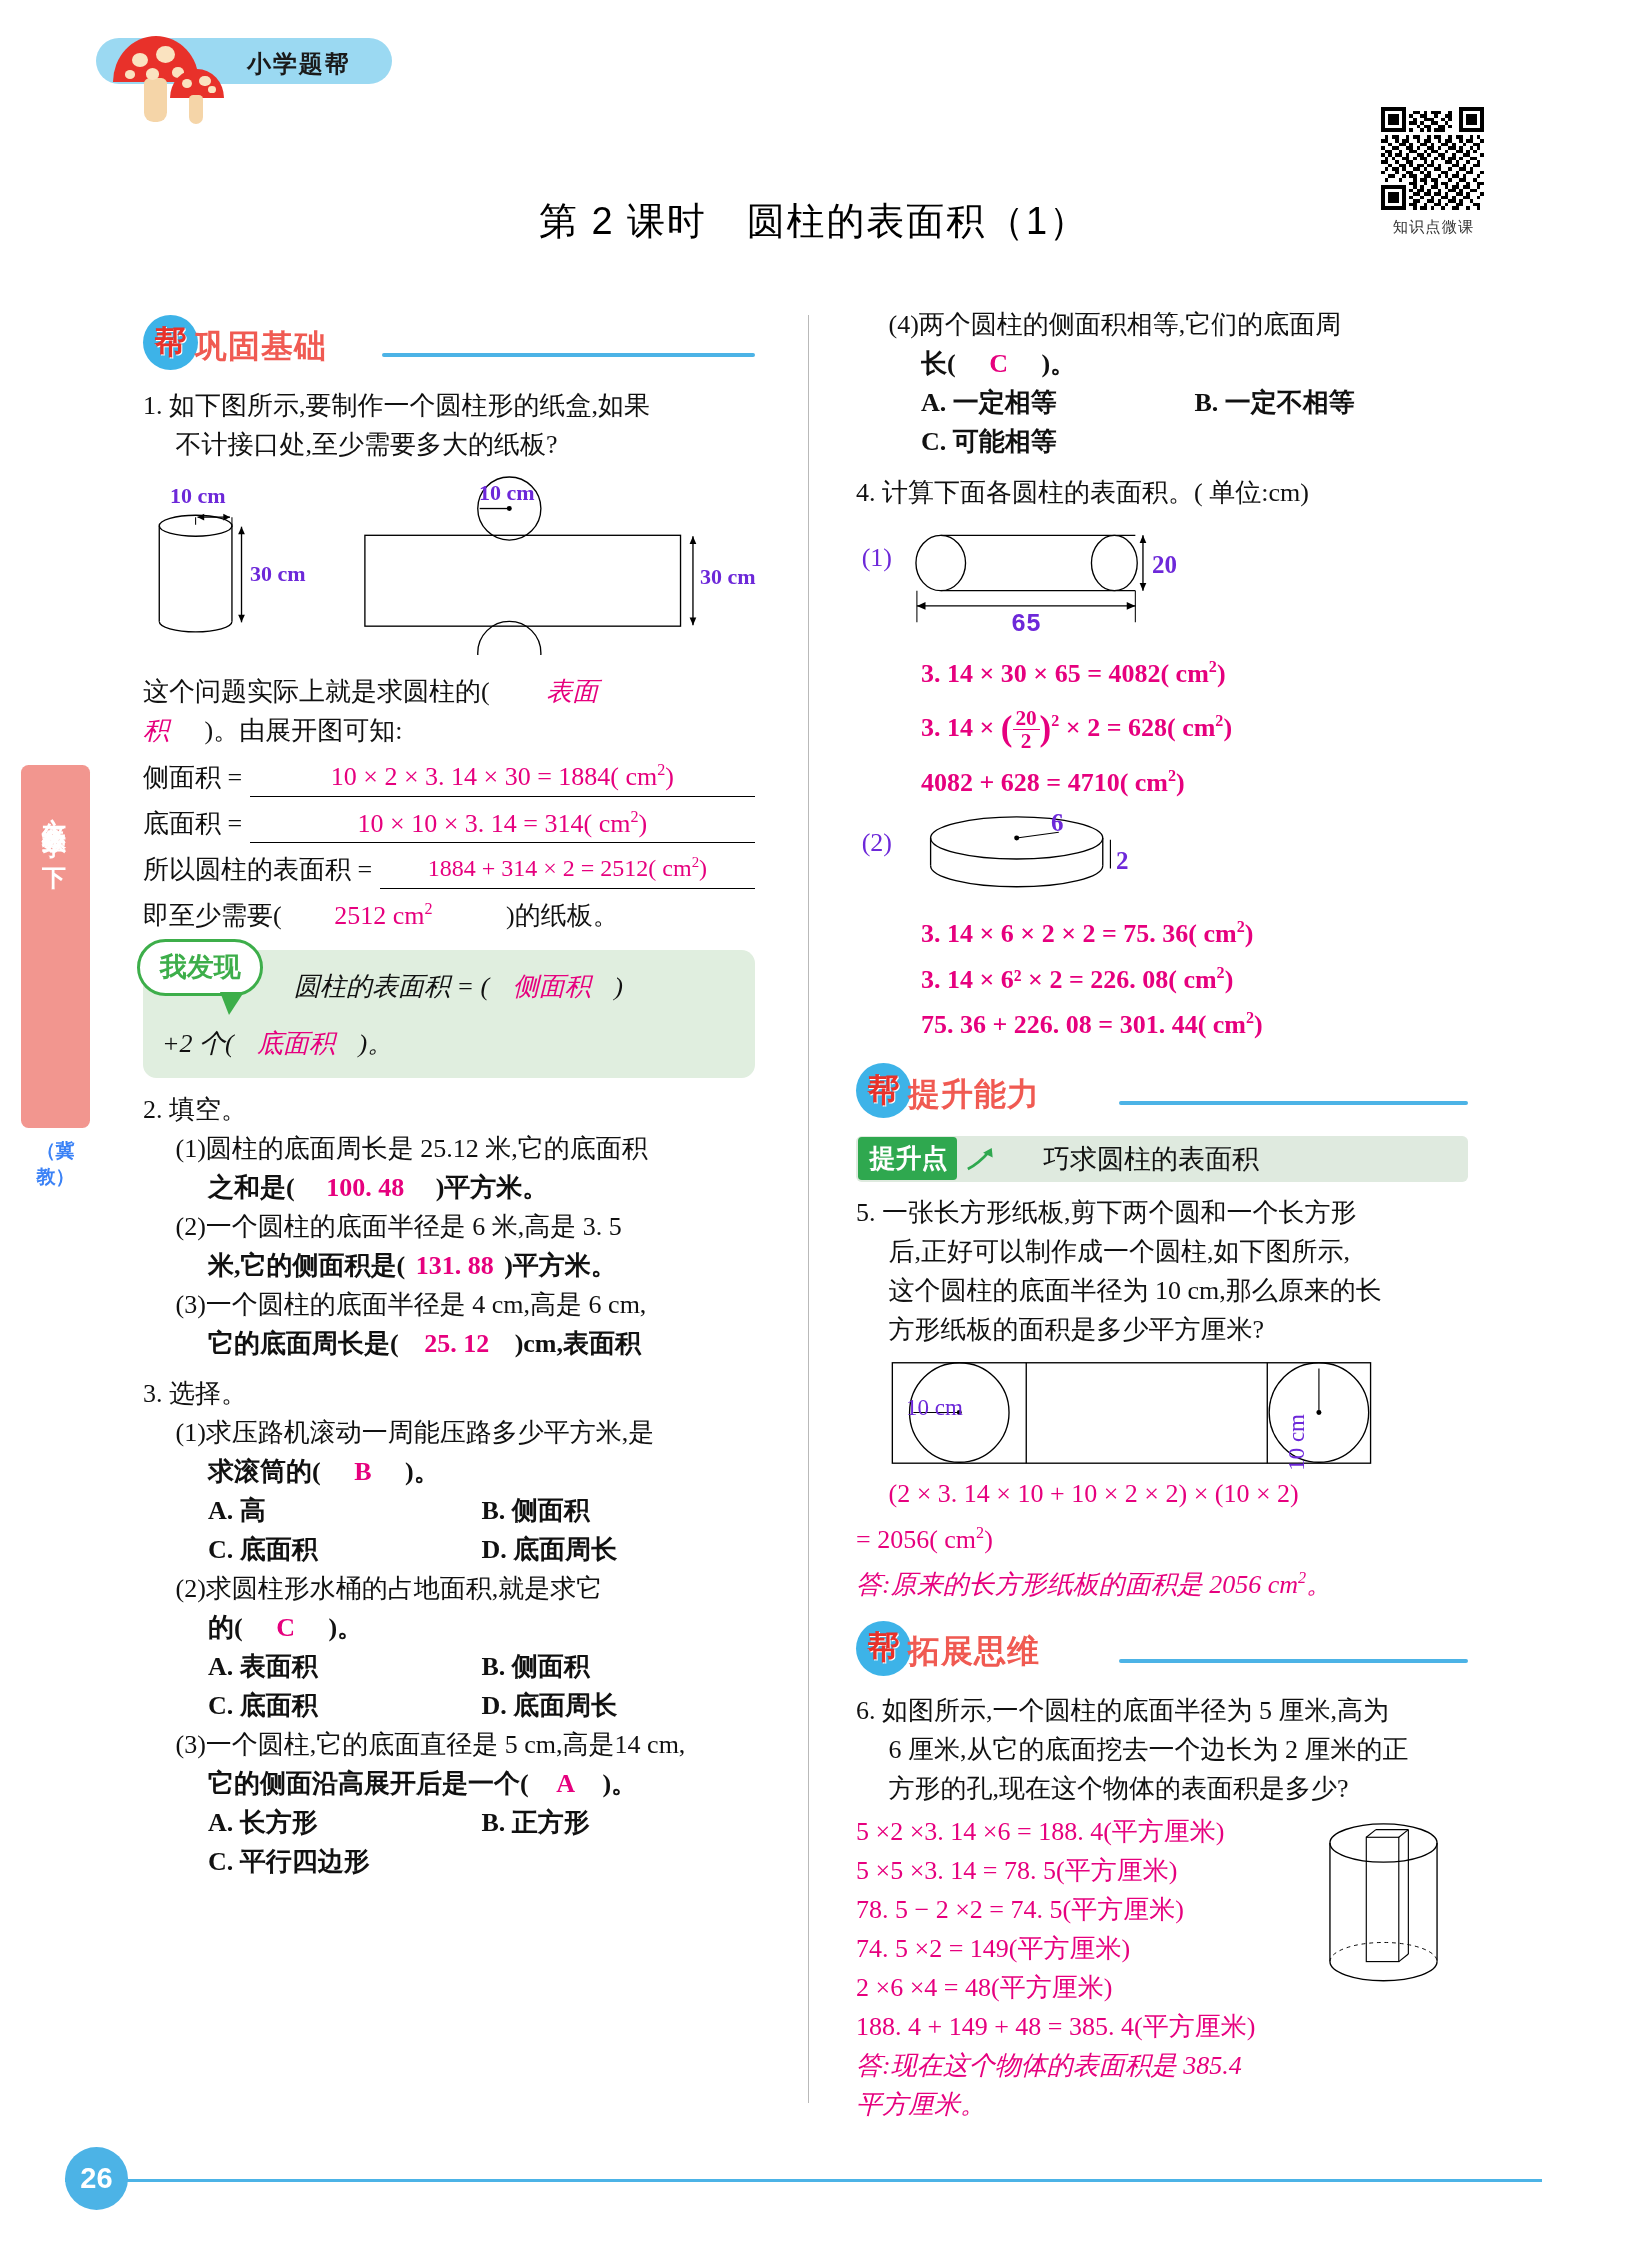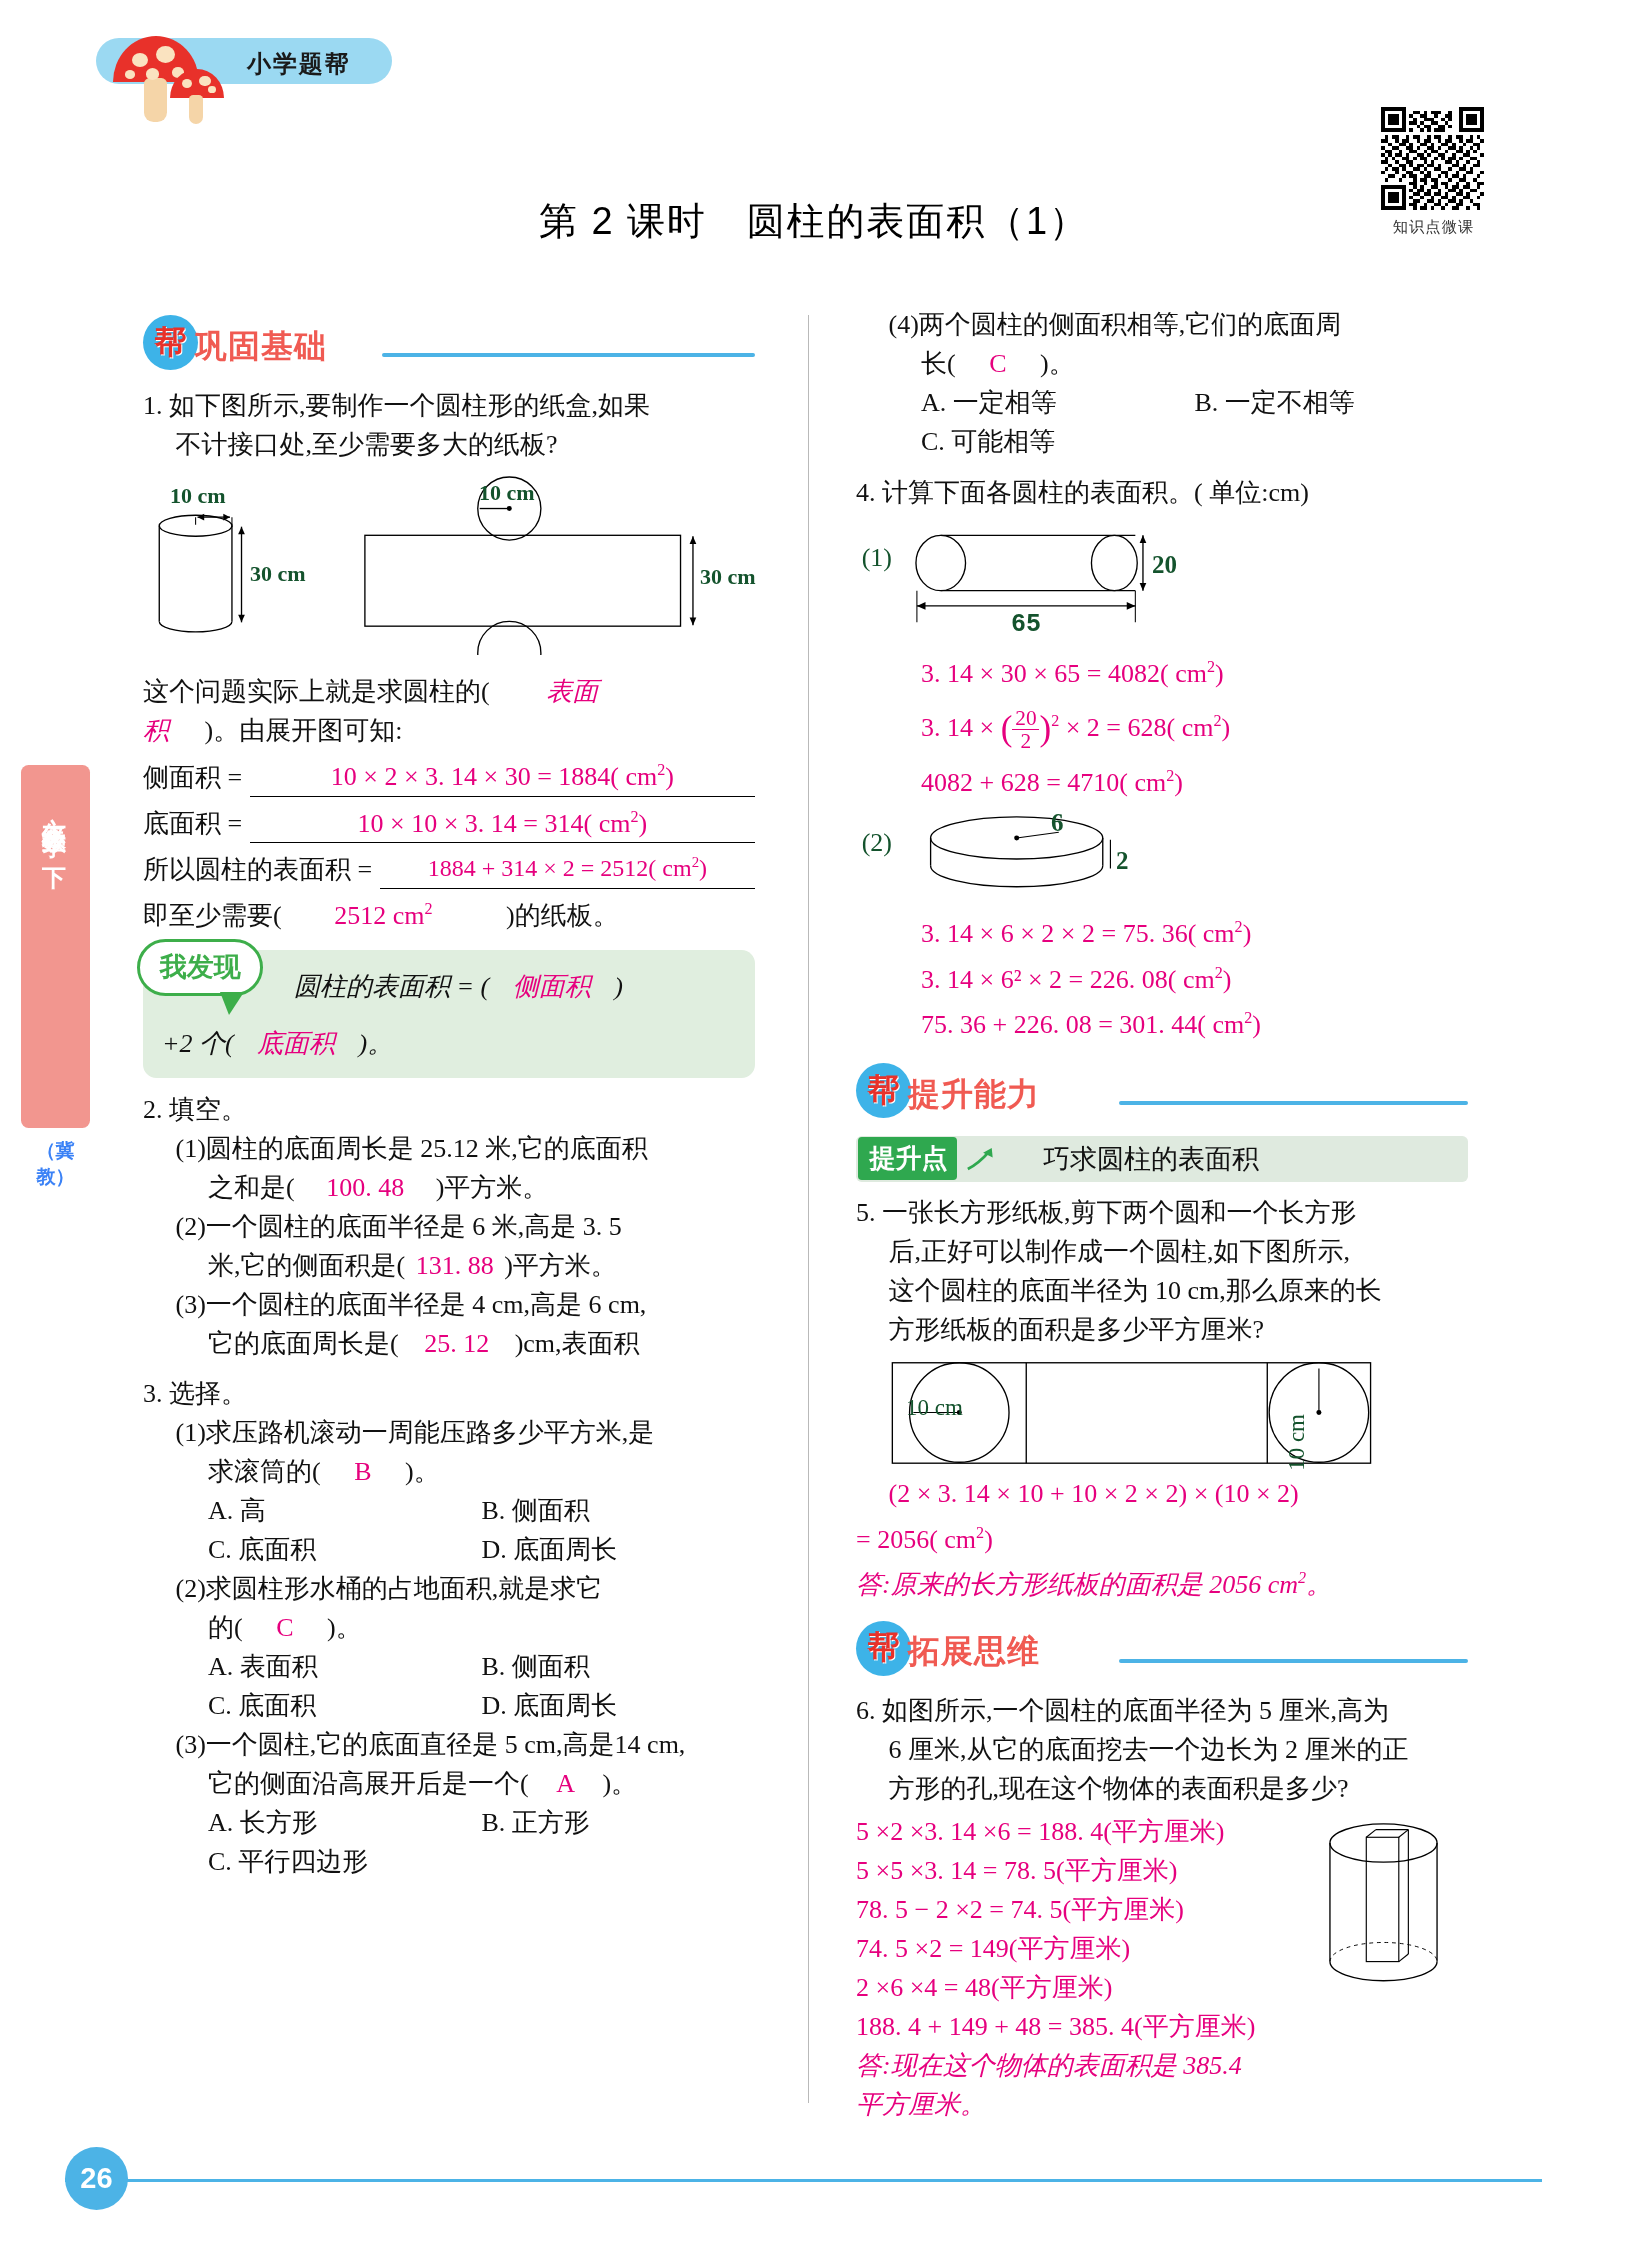--- a/index.html
+++ b/index.html
@@ -99,21 +99,21 @@
     -webkit-text-stroke: 0px; letter-spacing:1px;
   }
   .sec-head .rule {
     position:absolute; left:239px; right:0; top:38px; height:3.8px; background:#4cb3e6; border-radius:1.9px;
   }
   .sec-head.w2 .rule { left:263px; }
 
   
   .q { font-size:26px; line-height:39px; color:#111; margin:11.5px 0 0 0; }
   .indent1 { padding-left:32.5px; }
-  .indent2 { padding-left:65px; }
+  .indent2 { padding-left:65px;font-weight:bold; }
   .ans { color:#e6007e; }
   sup { font-size:0.62em; vertical-align:super; }
 
   .opts { display:flex; }
   .opts > div { width:50%; }
 
   
   .uline { border-bottom:1.5px solid #000; display:inline-block; min-width:29px; text-align:center; }
 
   
@@ -148,21 +148,21 @@
     display:flex; align-items:center;
   }
   .tipbar .arrowcirc {
     width:42px; height:38px; margin-left:1.9px; display:flex; align-items:center; justify-content:center;
     color:#2fa84f; font-size:29px; font-weight:700;
   }
   .tipbar .tiptext { margin-left:42px; font-size:27px; color:#111; }
 
   
   .fig { position:relative; margin:9.6px 0 0 0; }
-  .lbl { position:absolute; font-size:22px; font-family:"Liberation Serif","DejaVu Serif",serif; color:#14532d; white-space:nowrap;}
+  .lbl { position:absolute; font-size:22px; font-family:"Liberation Serif","DejaVu Serif",serif; color:#6d28d9; white-space:nowrap;}
   .lbl.b { font-weight:700; }
 
   
   .pagenum {
     position:absolute; left:65px; bottom:50px; width:63px; height:63px;
     background:#4cb3e6; border-radius:50%;
     color:#fff; font-size:29px; font-weight:700;
     font-family:"Liberation Sans","DejaVu Sans",sans-serif;
     display:flex; align-items:center; justify-content:center;
   }

